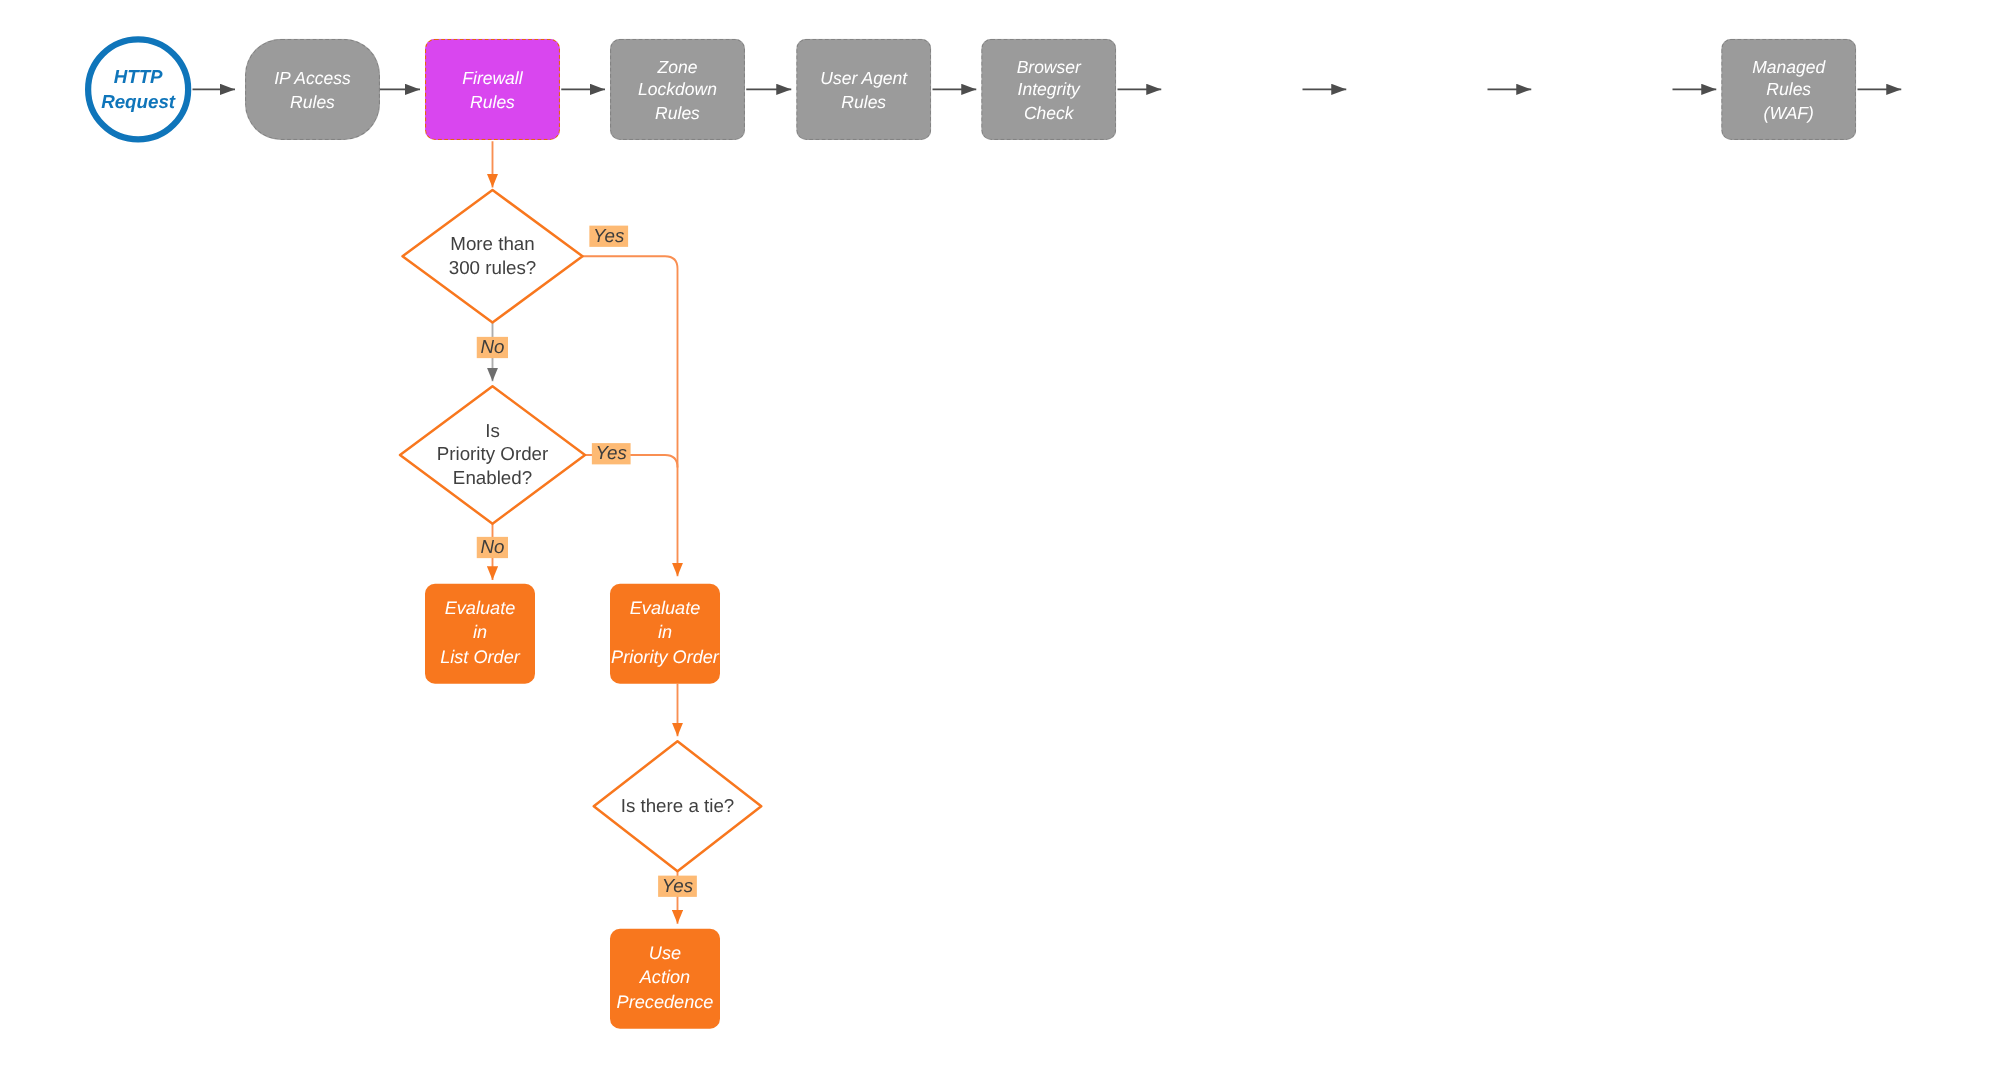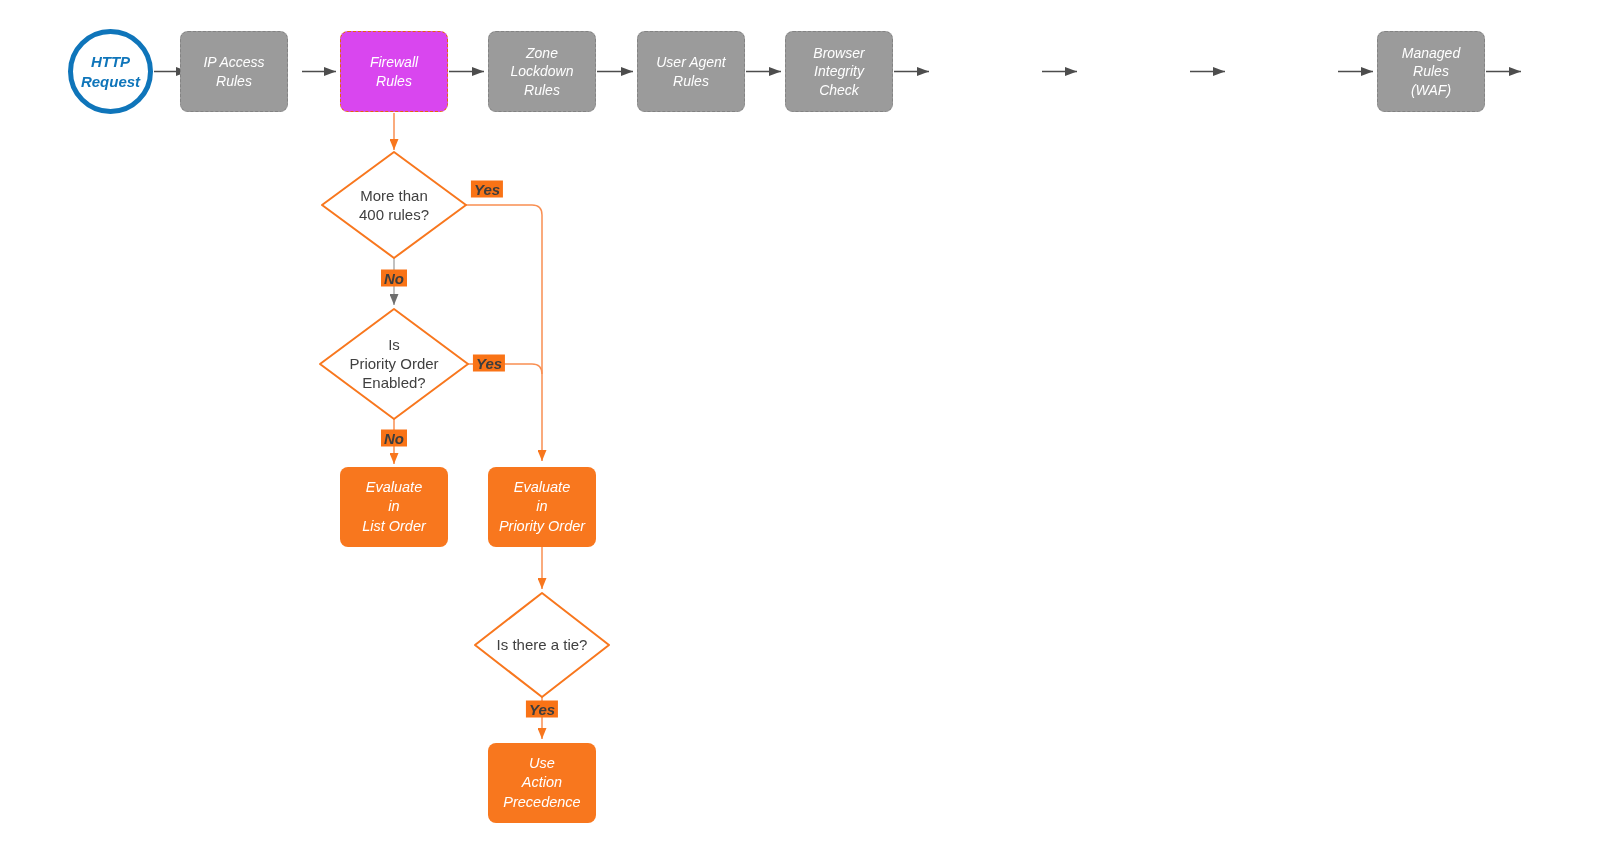--- a/index.html
+++ b/index.html
@@ -20,31 +20,31 @@
   .step.active {
     background:#d946ef; border:1px dashed #E2680D;
   }
   .circle {
     width:85px; height:85px; border-radius:50%;
     font-weight:bold; font-style:italic; font-size:15px; line-height:1.3;
   }
   .circle.start { background:#ffffff; border:5px solid #0F75BA; color:#0F75BA; }
   .circle.end   { background:#0F75BA; border:5px solid #0F75BA; color:#ffffff; }
   .action {
-    width:108px; height:80px; background:#F8771E; border-radius:8px;
+    width:88px; height:80px; background:#F8771E; border-radius:8px;
     color:#ffffff; font-style:italic; font-size:14.5px; line-height:1.35;
   }
   .diamond-label {
     position:absolute; transform:translate(-50%,-50%); text-align:center;
     color:#404040; font-size:15px; line-height:1.28; white-space:pre-line;
   }
   .edge-label {
     position:absolute; transform:translate(-50%,-50%);
-    background:#f97316; padding:0 3px;
-    color:#3D3D3D; font-size:15px; font-style:italic;font-weight:bold;
+    background:#fdba74; padding:0 3px;
+    color:#3D3D3D; font-size:15px; font-style:italic;
   }
 </style>
 </head>
 <body>
 
 <div class="canvas">
 
   <svg class="edges" viewBox="0 0 1600 858" aria-hidden="true">
     <defs>
       <marker id="mDark" viewBox="0 0 12 9" markerWidth="12" markerHeight="9" refX="12" refY="4.5" orient="auto" markerUnits="userSpaceOnUse">
@@ -84,21 +84,21 @@
     <g fill="#ffffff" stroke="#F8771E" stroke-width="2" stroke-linejoin="round">
       <path d="M354,152 L426,205 L354,258 L282,205 Z"></path>
       <path d="M354,309 L428,364 L354,419 L280,364 Z"></path>
       <path d="M502,593 L569,645 L502,697 L435,645 Z"></path>
     </g>
   </svg>
 
   <div class="node circle start" style="left:28px; top:29px;">HTTP
 Request</div>
 
-  <div class="node step" style="left:140px; top:31px;">IP Access
+  <div class="node step" style="left:156px; top:31px;border-radius:29px;">IP Access
 Rules</div>
 
   <div class="node step active" style="left:300px; top:31px;">Firewall
 Rules</div>
 
   <div class="node step" style="left:448px; top:31px;">Zone
 Lockdown
 Rules</div>
 
   <div class="node step" style="left:597px; top:31px;">User Agent
@@ -110,21 +110,21 @@
 
 
 
 
   <div class="node step" style="left:1337px; top:31px;">Managed
 Rules
 (WAF)</div>
 
 
   <div class="diamond-label" style="left:354px; top:205px;">More than
-400 rules?</div>
+300 rules?</div>
 
   <div class="diamond-label" style="left:354px; top:364px;">Is
 Priority Order
 Enabled?</div>
 
   <div class="diamond-label" style="left:502px; top:645px;">Is there a tie?</div>
 
   <div class="node action" style="left:300px; top:467px;">Evaluate
 in
 List Order</div>

